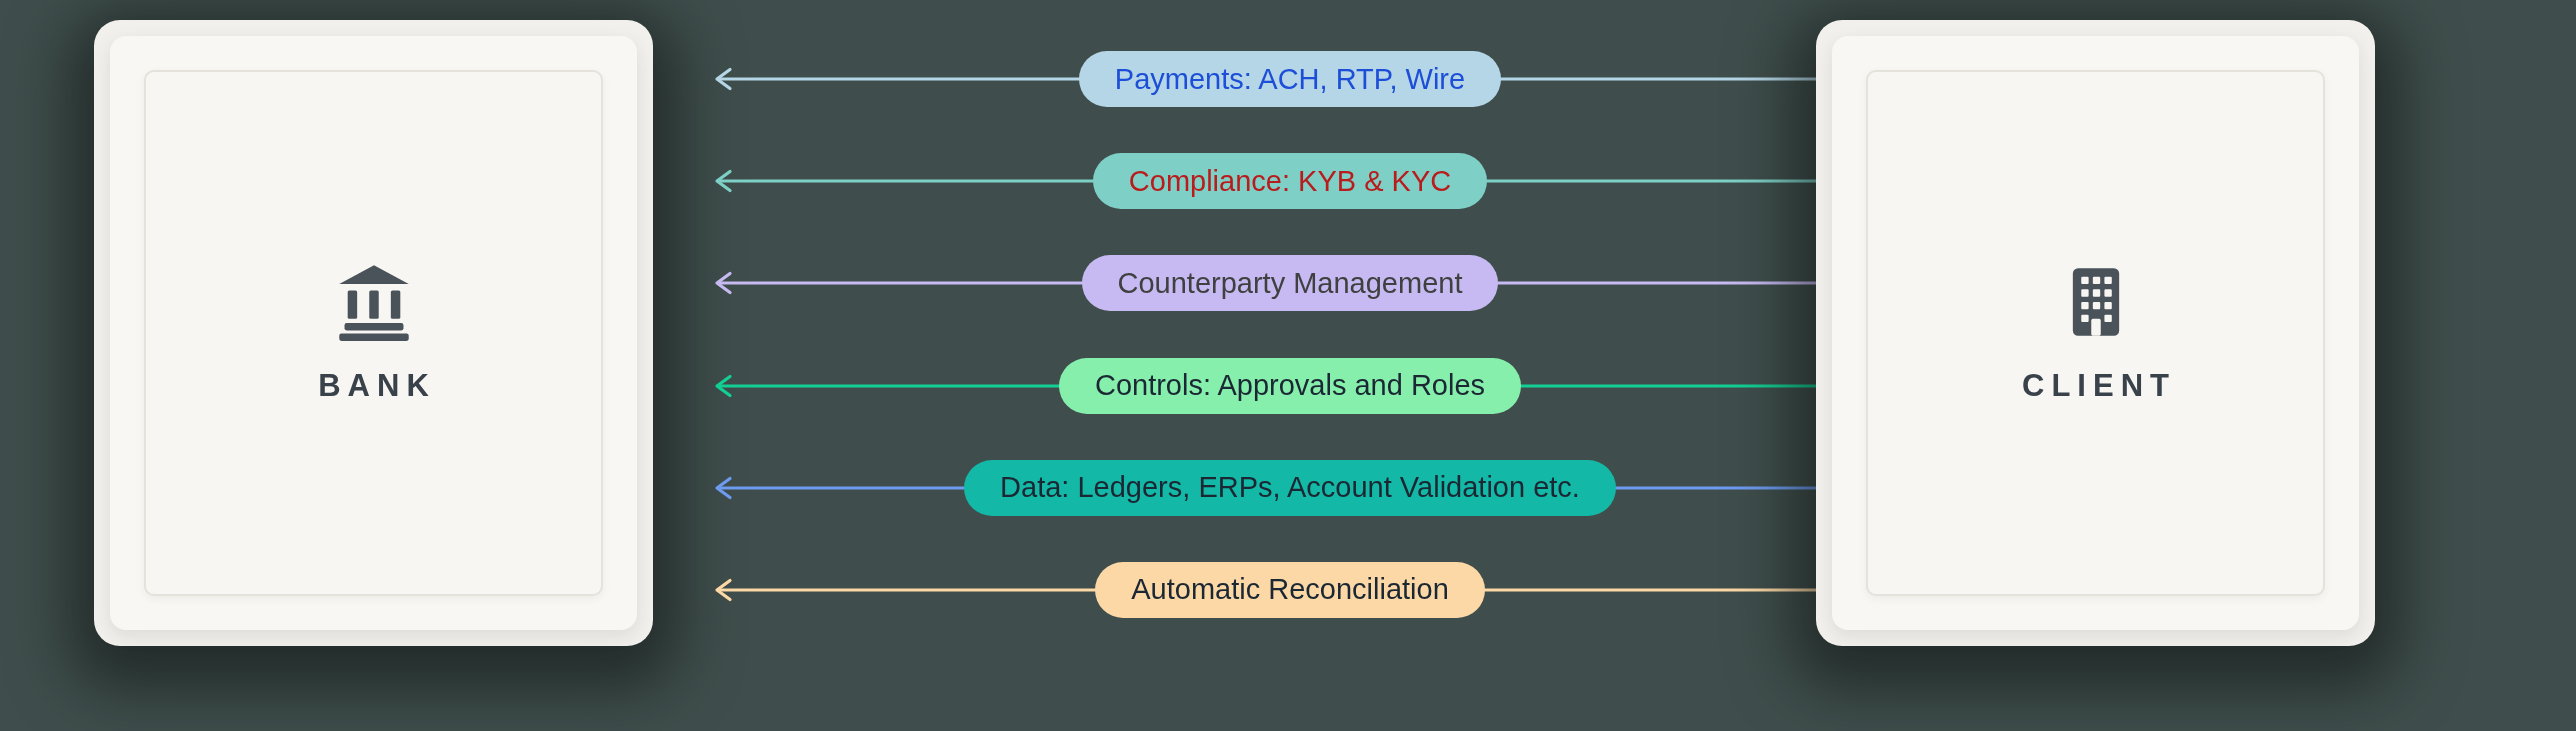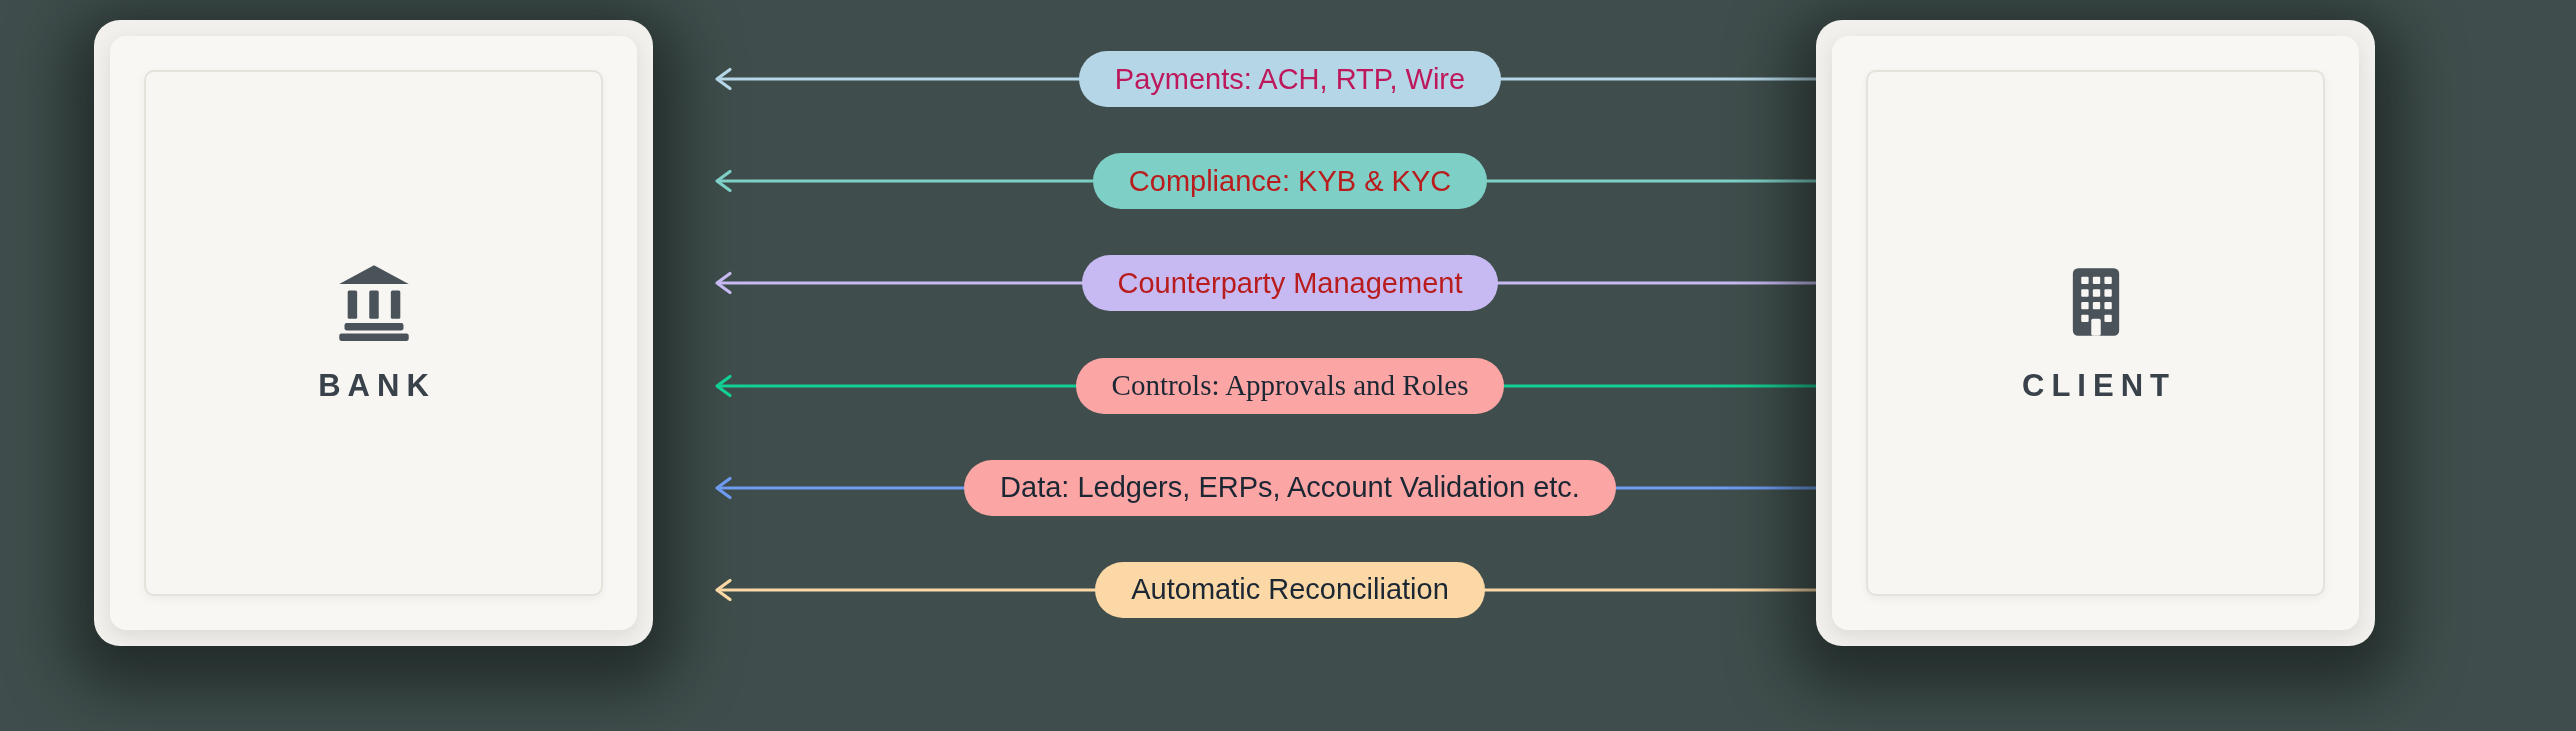--- a/index.html
+++ b/index.html
@@ -131,21 +131,21 @@
       </div>
     </div>
   </div>
 
   <div class="connections">
   <div class="row">
     <svg class="arrow left" viewBox="0 0 28 28" aria-hidden="true">
       <path d="M19 4.5 L6 14 L19 23.5" fill="none" stroke-width="3.2" stroke-linecap="round" stroke-linejoin="round" stroke="#b5d6e6"></path>
     </svg>
     <div class="line" style="background: rgb(181, 214, 230);"></div>
-    <div class="pill" style="background: rgb(181, 214, 230); color: #be185d; justify-content: center;">
+    <div class="pill" style="background: rgb(181, 214, 230); color: #1d4ed8; justify-content: center;">
       <span>Payments: ACH, RTP, Wire</span>
     </div>
     <svg class="arrow right" viewBox="0 0 28 28" aria-hidden="true">
       <path d="M9 4.5 L22 14 L9 23.5" fill="none" stroke-width="3.2" stroke-linecap="round" stroke-linejoin="round" stroke="#b5d6e6"></path>
     </svg>
   </div>
 
   <div class="row">
     <svg class="arrow left" viewBox="0 0 28 28" aria-hidden="true">
       <path d="M19 4.5 L6 14 L19 23.5" fill="none" stroke-width="3.2" stroke-linecap="round" stroke-linejoin="round" stroke="#7ed0c6"></path>
@@ -157,47 +157,47 @@
     <svg class="arrow right" viewBox="0 0 28 28" aria-hidden="true">
       <path d="M9 4.5 L22 14 L9 23.5" fill="none" stroke-width="3.2" stroke-linecap="round" stroke-linejoin="round" stroke="#7ed0c6"></path>
     </svg>
   </div>
 
   <div class="row">
     <svg class="arrow left" viewBox="0 0 28 28" aria-hidden="true">
       <path d="M19 4.5 L6 14 L19 23.5" fill="none" stroke-width="3.2" stroke-linecap="round" stroke-linejoin="round" stroke="#c7baf2"></path>
     </svg>
     <div class="line" style="background: rgb(199, 186, 242);"></div>
-    <div class="pill" style="background: rgb(199, 186, 242); color: #b91c1c;">
+    <div class="pill" style="background: rgb(199, 186, 242); color: #404040;">
       <span>Counterparty Management</span>
     </div>
     <svg class="arrow right" viewBox="0 0 28 28" aria-hidden="true">
       <path d="M9 4.5 L22 14 L9 23.5" fill="none" stroke-width="3.2" stroke-linecap="round" stroke-linejoin="round" stroke="#c7baf2"></path>
     </svg>
   </div>
 
   <div class="row">
     <svg class="arrow left" viewBox="0 0 28 28" aria-hidden="true">
       <path d="M19 4.5 L6 14 L19 23.5" fill="none" stroke-width="3.2" stroke-linecap="round" stroke-linejoin="round" stroke="#12d093"></path>
     </svg>
     <div class="line" style="background: rgb(18, 208, 147);"></div>
-    <div class="pill" style="background: #fca5a5; color: rgb(27, 39, 51); font-family: Liberation Serif, serif;">
+    <div class="pill" style="background: #86efac; color: rgb(27, 39, 51);">
       <span>Controls: Approvals and Roles</span>
     </div>
     <svg class="arrow right" viewBox="0 0 28 28" aria-hidden="true">
       <path d="M9 4.5 L22 14 L9 23.5" fill="none" stroke-width="3.2" stroke-linecap="round" stroke-linejoin="round" stroke="#12d093"></path>
     </svg>
   </div>
 
   <div class="row">
     <svg class="arrow left" viewBox="0 0 28 28" aria-hidden="true">
       <path d="M19 4.5 L6 14 L19 23.5" fill="none" stroke-width="3.2" stroke-linecap="round" stroke-linejoin="round" stroke="#6e9af0"></path>
     </svg>
     <div class="line" style="background: rgb(110, 154, 240);"></div>
-    <div class="pill" style="background: #fca5a5; color: rgb(27, 39, 51);">
+    <div class="pill" style="background: #14b8a6; color: rgb(27, 39, 51);">
       <span>Data: Ledgers, ERPs, Account Validation etc.</span>
     </div>
     <svg class="arrow right" viewBox="0 0 28 28" aria-hidden="true">
       <path d="M9 4.5 L22 14 L9 23.5" fill="none" stroke-width="3.2" stroke-linecap="round" stroke-linejoin="round" stroke="#6e9af0"></path>
     </svg>
   </div>
 
   <div class="row">
     <svg class="arrow left" viewBox="0 0 28 28" aria-hidden="true">
       <path d="M19 4.5 L6 14 L19 23.5" fill="none" stroke-width="3.2" stroke-linecap="round" stroke-linejoin="round" stroke="#fcd8a6"></path>

